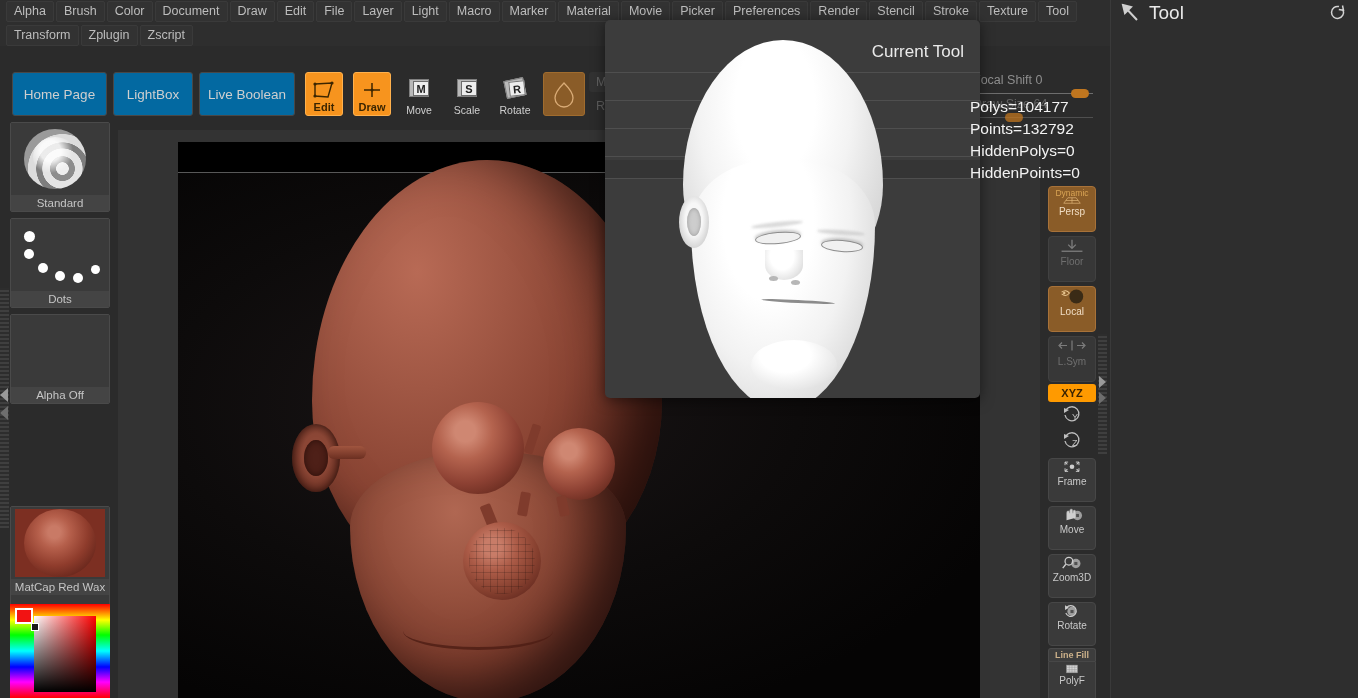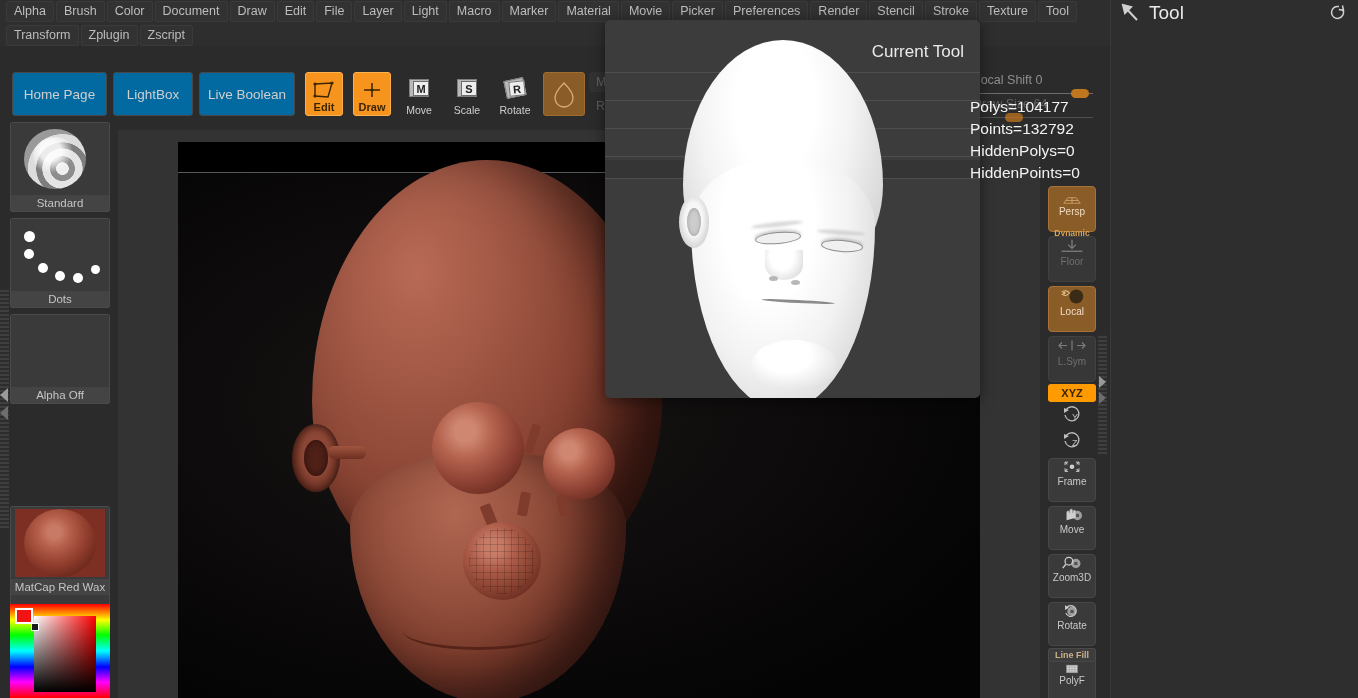--- a/index.html
+++ b/index.html
@@ -376,21 +376,21 @@
         <div class="rh-shard" style="left:221px;top:340px;width:10px;height:24px;transform:rotate(10deg);"></div>
         <div class="rh-shard" style="left:260px;top:344px;width:10px;height:20px;transform:rotate(-12deg);"></div>
         <div class="rh-nose"></div>
         <div class="rh-mouth"></div>
       </div>
     </div>
   </div>
 
   <div class="vtools">
     <div class="vbtn on" style="top:0px;height:46px;">
-      <div style="position:absolute;top:1px;width:100%;text-align:center;font-size:8.5px;font-weight:bold;color:#d9a454;margin-top:40px;">Dynamic</div>
+      <div style="position:absolute;top:1px;width:100%;text-align:center;font-size:8.5px;font-weight:normal;color:#d9a454;">Dynamic</div>
       <svg class="vico" width="30" height="16" viewBox="0 0 30 16" style="margin-top:8px">
         <path d="M3 12 L27 12 M6 8 L24 8 M9 4 L21 4" stroke="#e0b679" stroke-width="1"></path>
         <path d="M3 12 L9 4 M27 12 L21 4 M15 4 L15 12" stroke="#e0b679" stroke-width="1"></path>
       </svg>
       <span class="vl">Persp</span>
     </div>
 
     <div class="vbtn dim" style="top:50px;height:46px;text-align:right;">
       <svg class="vico" width="28" height="20" viewBox="0 0 28 20">
         <path d="M14 3 L14 11 M10 8 L14 12 L18 8" stroke="#7c7c7c" stroke-width="1.4" fill="none"></path>

